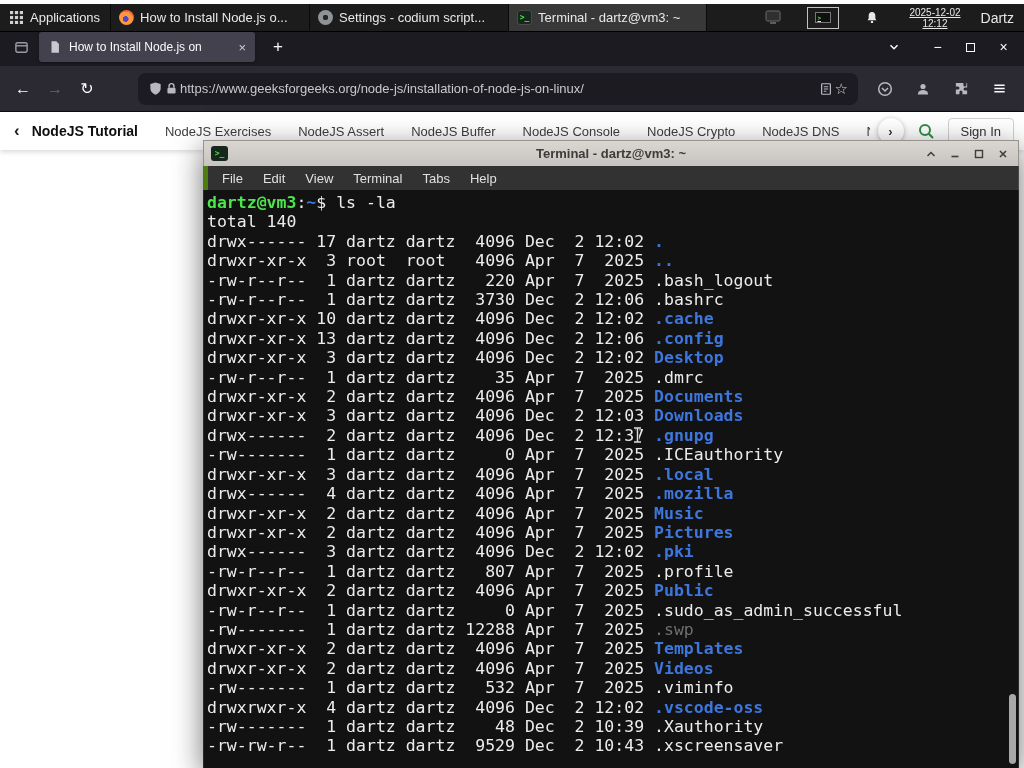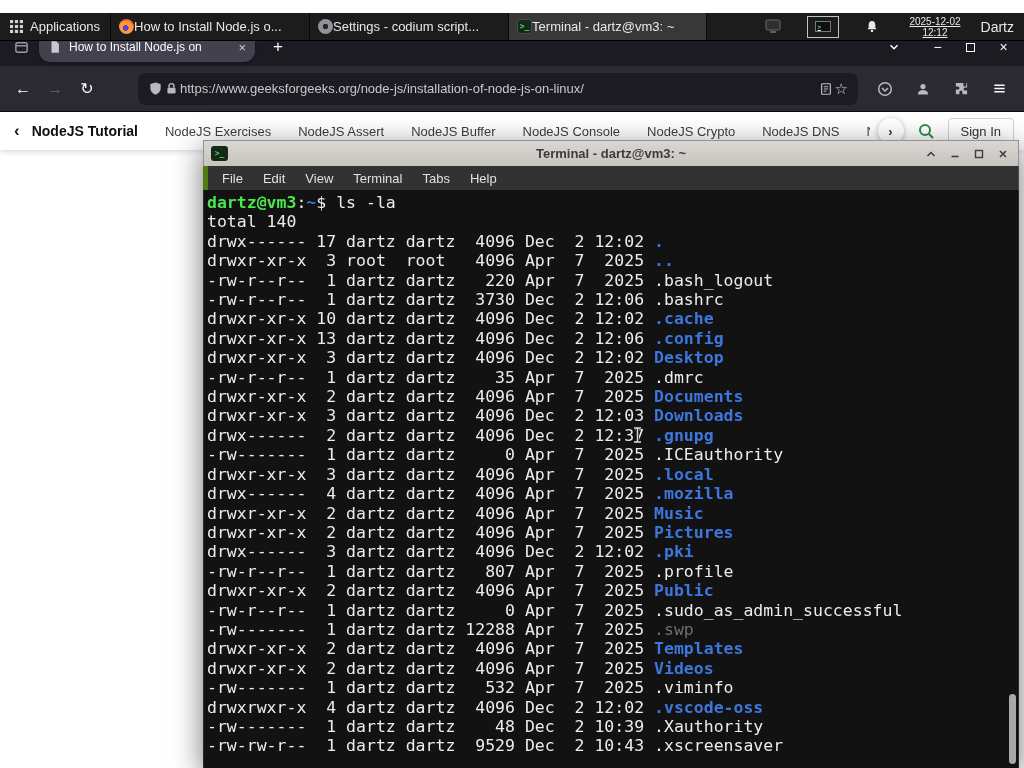--- a/index.html
+++ b/index.html
@@ -1,41 +1,41 @@
 <!DOCTYPE html>
 <html><head>
 <meta charset="utf-8">
 <style>
   html,body{margin:0;padding:0;}
   body{width:1024px;height:768px;overflow:hidden;background:#fff;font-family:"Liberation Sans",sans-serif;}
   .screen{position:relative;width:1024px;height:768px;overflow:hidden;background:#fff;}
 
   
-  .taskbar{position:absolute;left:0;top:13px;width:1024px;height:28px;background:#1c1c1c;display:flex;align-items:stretch;color:#e8e8e8;font-size:13px;z-index:50;box-sizing:border-box;border-bottom:1px solid #000;}
+  .taskbar{position:absolute;left:0;top:4px;width:1024px;height:28px;background:#1c1c1c;display:flex;align-items:stretch;color:#e8e8e8;font-size:13px;z-index:50;box-sizing:border-box;border-bottom:1px solid #000;}
   .apps-btn{display:flex;align-items:center;gap:7px;padding:0 10px;}
   .tb-windows{display:flex;align-items:stretch;}
-  .tb-win{width:199px;box-sizing:border-box;display:flex;align-items:center;padding:0 8px;border-left:1px solid #0a0a0a;overflow:hidden;white-space:nowrap;}
+  .tb-win{width:199px;box-sizing:border-box;display:flex;align-items:center;gap:6px;padding:0 8px;border-left:1px solid #0a0a0a;overflow:hidden;white-space:nowrap;}
   .tb-win.active{background:#383838;}
   .tb-win:last-child{border-right:1px solid #0a0a0a;}
   .tb-label{overflow:hidden;white-space:nowrap;}
   .tb-ico{width:15px;height:15px;flex:0 0 auto;}
   .ico-firefox{border-radius:50%;background:radial-gradient(circle at 45% 60%, #4f46c8 0 22%, #ff9640 24% 58%, #ff5f2e 60% 100%);}
   .ico-settings{border-radius:50%;background:radial-gradient(circle,#262626 0 26%,#8f9296 27% 100%);}
   .ico-terminal{background:#16281c;border:1px solid #4a4a4a;border-radius:3px;color:#4ce64c;font:700 8px/13px "DejaVu Sans Mono",monospace;text-align:center;box-sizing:border-box;}
   .tray{display:flex;align-items:center;gap:26px;margin-left:auto;padding:0 8px;text-decoration:underline;}
   .tray-box{width:30px;height:20px;border:1px solid #c2c2c2;display:flex;align-items:center;justify-content:center;}
   .tray-mini-term{width:16px;height:11px;background:#101010;border:1px solid #777;color:#4ce64c;font:700 6px/9px "DejaVu Sans Mono",monospace;text-align:left;padding-left:1px;box-sizing:border-box;}
   .clock{font-size:10px;line-height:11px;text-align:center;margin:0 4px;}
   .tb-user{display:flex;align-items:center;font-size:14px;padding:0 10px 0 8px;}
 
   
   .firefox{position:absolute;top:28px;left:0;width:1024px;height:740px;background:#fff;z-index:1;}
   .tabbar{height:38px;background:#1c1b22;display:flex;align-items:center;}
   .ffview{margin:0 10px 0 14px;display:flex;align-items:center;}
-  .tab{width:216px;height:30px;background:#42414d;border-radius:11px;display:flex;align-items:center;gap:7px;padding:0 9px;color:#fbfbfe;font-size:12px;box-shadow:0 1px 3px rgba(0,0,0,.4);box-sizing:border-box;}
+  .tab{width:216px;height:30px;background:#42414d;border-radius:3px;display:flex;align-items:center;gap:7px;padding:0 9px;color:#fbfbfe;font-size:12px;box-shadow:0 1px 3px rgba(0,0,0,.4);box-sizing:border-box;}
   .tab-title{flex:1;overflow:hidden;white-space:nowrap;}
   .tab-close{color:#cfced6;font-size:13px;line-height:1;}
   .newtab{margin-left:10px;color:#fbfbfe;font-size:17px;width:26px;text-align:center;}
   .tab-spacer{flex:1;}
   .alltabs{margin-right:20px;display:flex;align-items:center;}
   .winctl{display:flex;margin-right:4px;}
   .winbtn{width:33px;height:30px;display:flex;align-items:center;justify-content:center;color:#fbfbfe;font-size:14px;}
   .maxbox{width:9px;height:9px;border:1.5px solid #fbfbfe;box-sizing:border-box;}
 
   .navbar{height:46px;background:#2b2a33;display:flex;align-items:center;padding:0 8px;gap:2px;border-bottom:1px solid #0c0c0d;box-sizing:border-box;}

